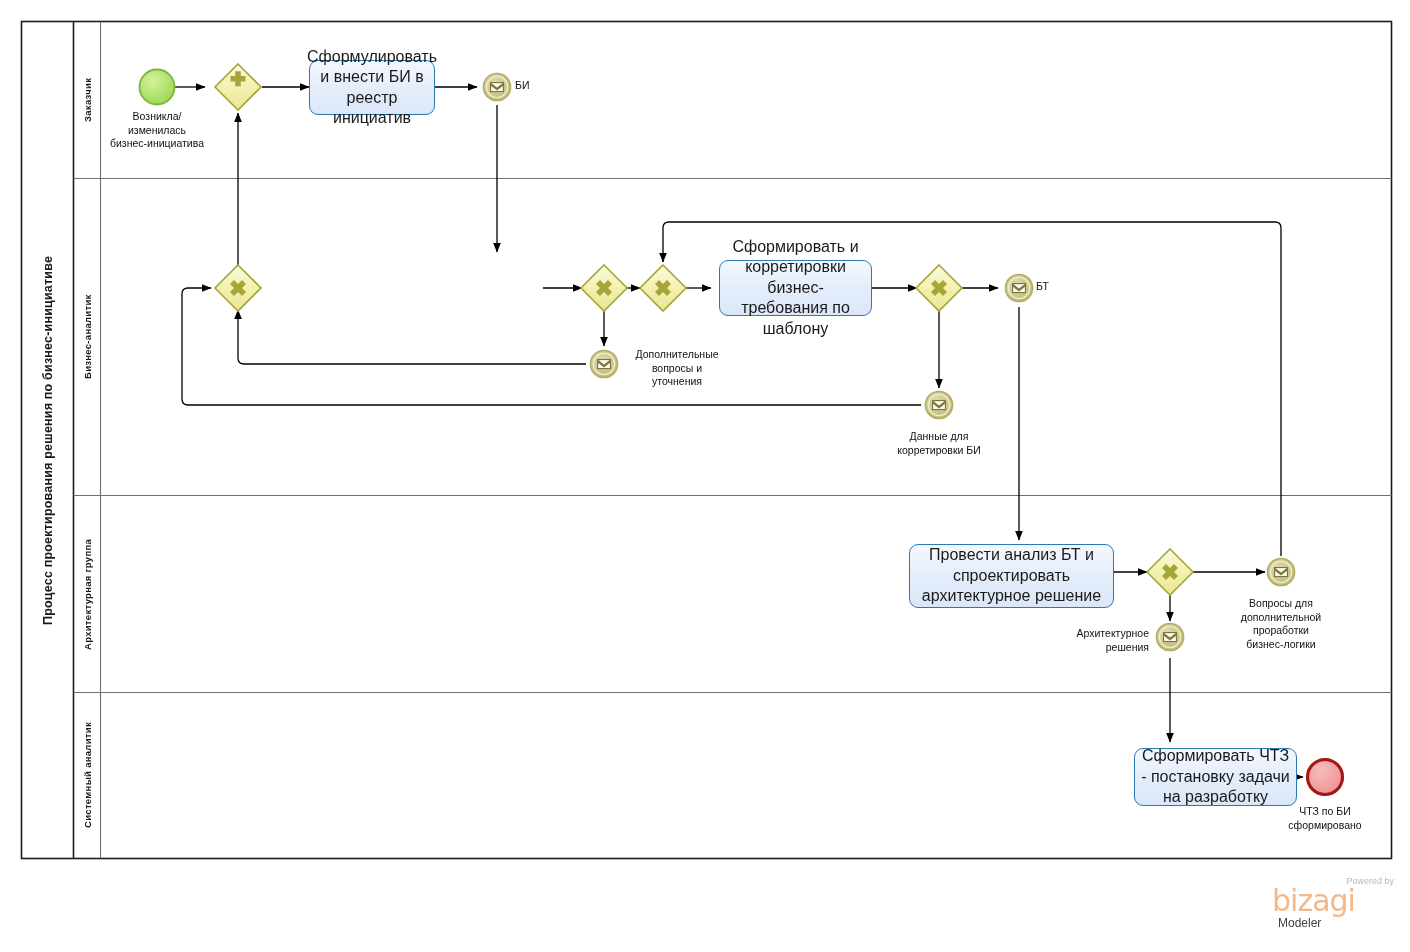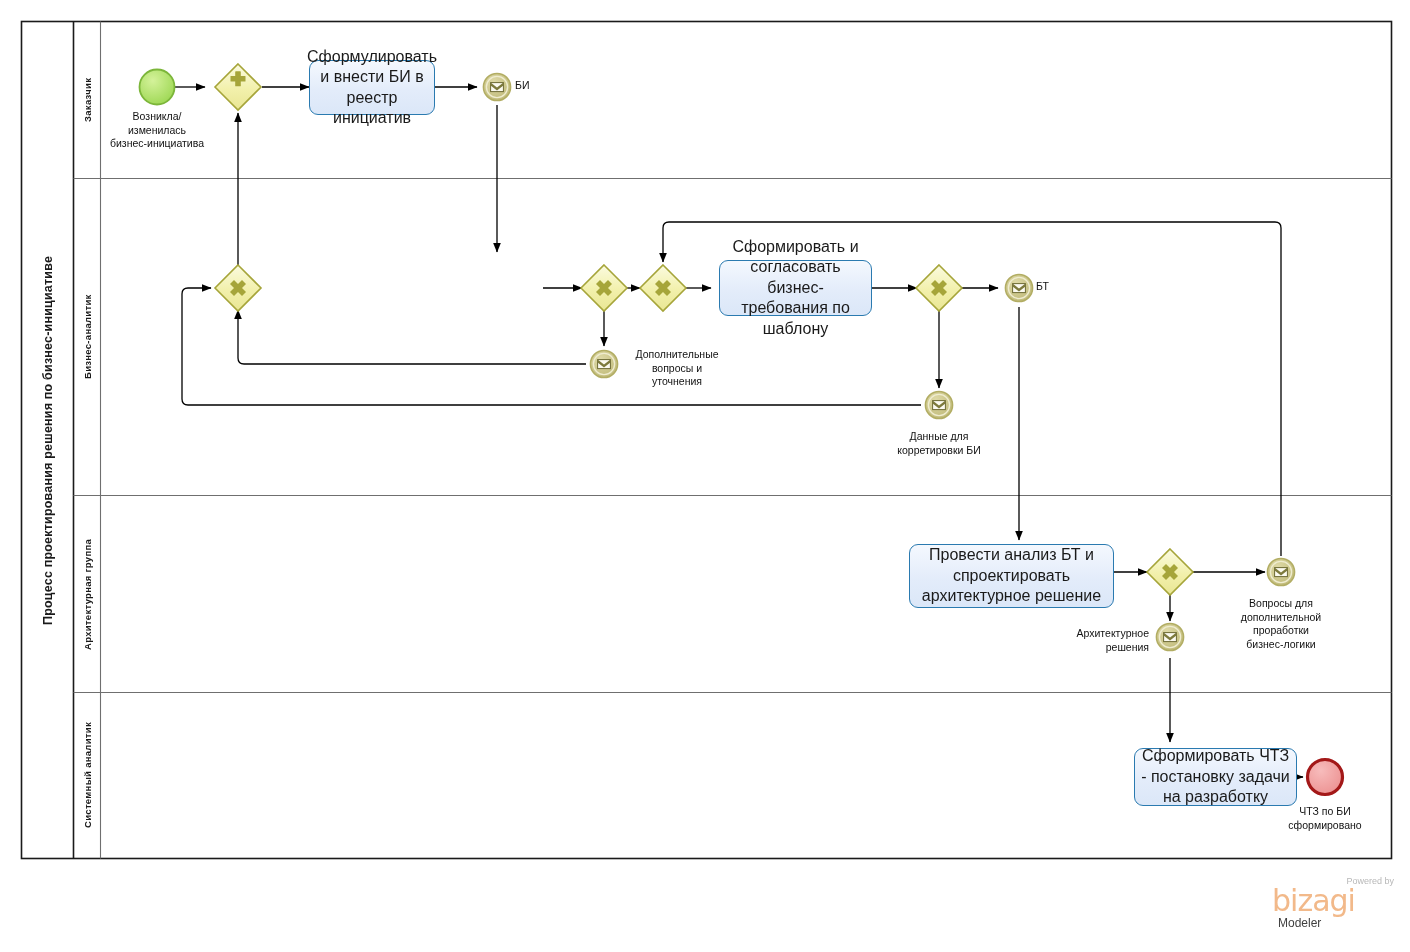--- a/index.html
+++ b/index.html
@@ -250,21 +250,21 @@
   <div class="poolTitle" style="left:22px;top:22px;width:51px;height:836px;">Процесс проектирования решения по бизнес-инициативе</div>
 
   <div class="laneTitle" style="left:74px;top:22px;width:26px;height:156px;">Заказчик</div>
   <div class="laneTitle" style="left:74px;top:179px;width:26px;height:316px;">Бизнес-аналитик</div>
   <div class="laneTitle" style="left:74px;top:496px;width:26px;height:196px;">Архитектурная группа</div>
   <div class="laneTitle" style="left:74px;top:693px;width:26px;height:165px;">Системный аналитик</div>
 
   <div class="task" style="left:309px;top:60px;width:126px;height:55px;">Сформулировать и внести БИ в реестр инициатив</div>
 
 
-  <div class="task" style="left:719px;top:260px;width:153px;height:56px;">Сформировать и согласовать  бизнес-требования по шаблону</div>
+  <div class="task" style="left:719px;top:260px;width:153px;height:56px;">Сформировать и корретировки  бизнес-требования по шаблону</div>
 
   <div class="task" style="left:909px;top:544px;width:205px;height:64px;">Провести анализ БТ и спроектировать архитектурное решение</div>
 
   <div class="task" style="left:1090px;top:748px;width:163px;height:58px;margin-left:44px;">Сформировать ЧТЗ - постановку задачи на разработку</div>
 
   <div class="evLabel" style="left:97px;top:110px;width:120px;">Возникла/
 изменилась
 бизнес-инициатива</div>
 
   <div class="evLabelSide" style="left:515px;top:79px;width:50px;">БИ</div>

